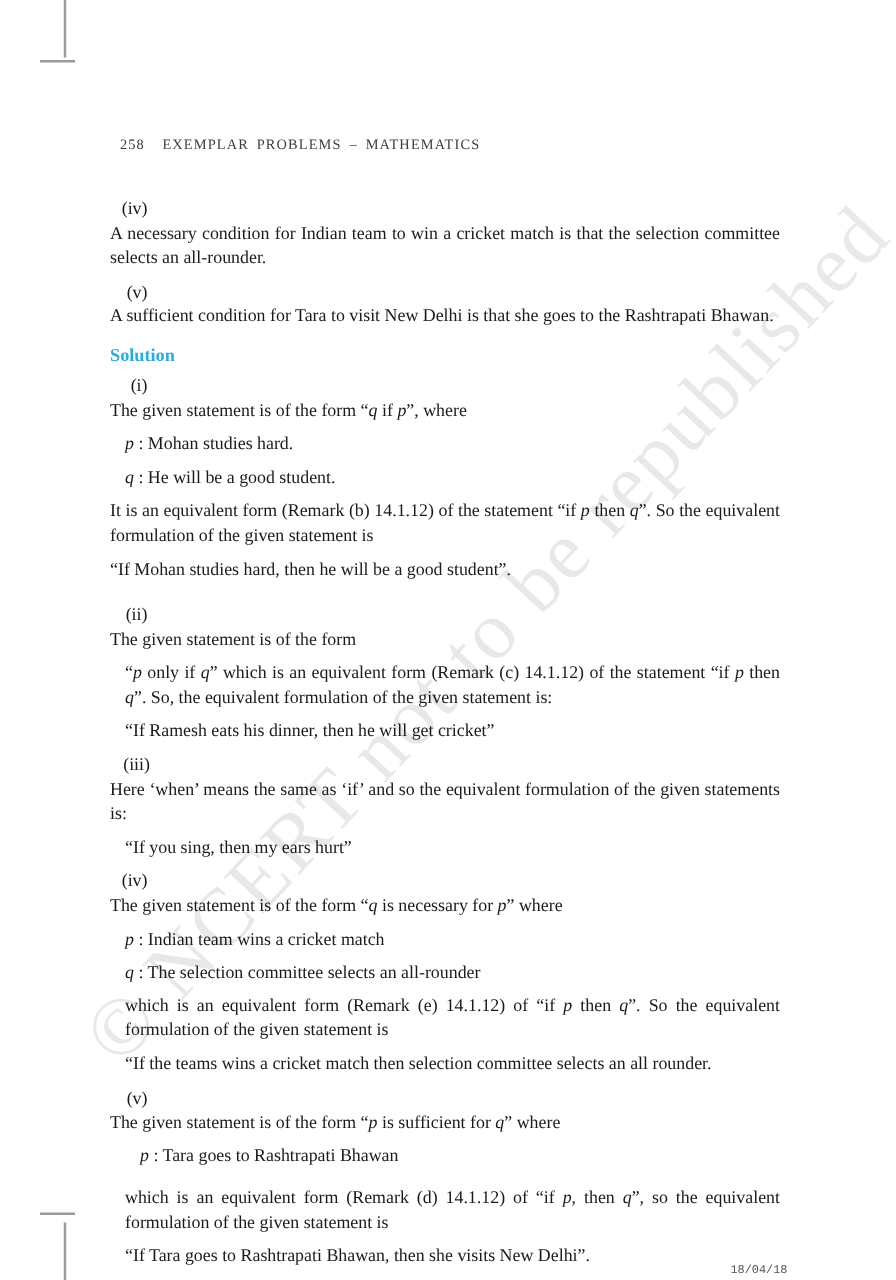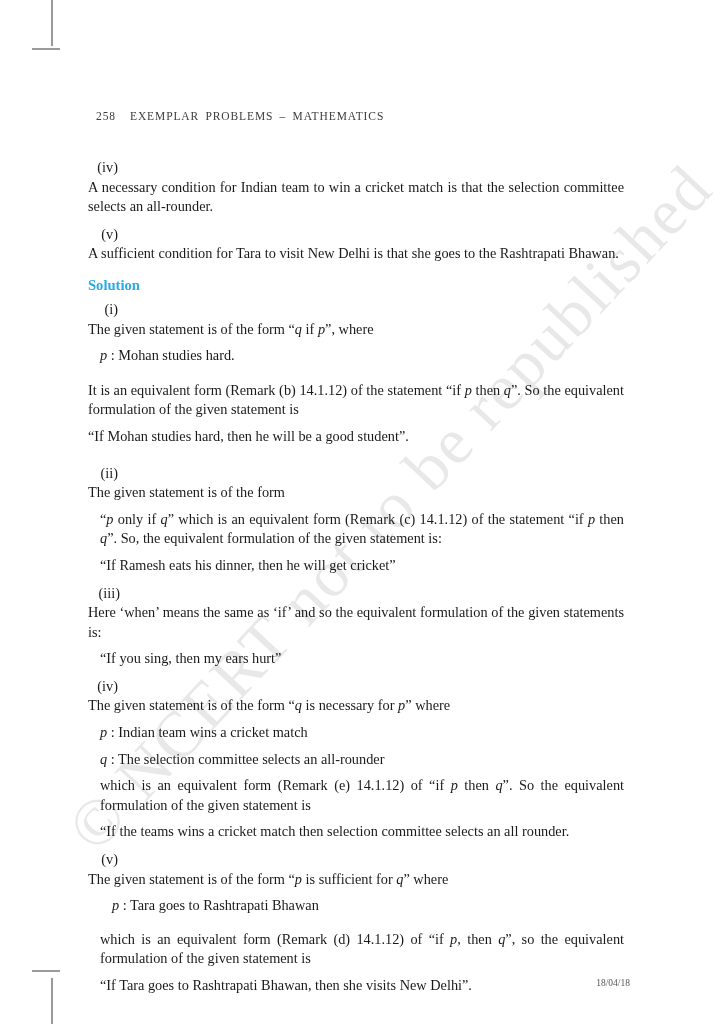--- a/index.html
+++ b/index.html
@@ -133,22 +133,22 @@
 
   var, .it {
     font-style: italic;
     font-family: "Liberation Serif", "DejaVu Serif", serif;
   }
 
   
   .footer-date {
     position: absolute;
     right: 87px;
-    top: 978px;
-    font-family: Liberation Serif, serif;
+    top: 1010px;
+    font-family: Liberation Mono, monospace;
     font-size: 9.5px;
     color: #555;
     z-index: 3;
   }
 </style>
 </head>
 <body>
 
 <div class="page">
 
@@ -183,20 +183,21 @@
 
     <div class="section-head">Solution</div>
 
     <div class="block">
       <div class="marker">(i)</div>
       <div class="body nojust">
         <div>The given statement is of the form “<i class="it">q</i> if <i class="it">p</i>”, where</div>
         <div class="gap-sm"></div>
         <div class="sub"><i class="it"><i class="it">p</i></i> : Mohan studies hard.</div>
         <div class="gap-sm"></div>
+        <div class="sub"><i class="it"><i class="it">q</i></i> : He will be a good student.</div>
       </div>
     </div>
 
     <div class="gap-sm"></div>
 
     <div class="para">It is an equivalent form (Remark (b) 14.1.12) of the statement “if <i class="it">p</i> then <i class="it">q</i>”. So the equivalent formulation of the given statement is</div>
     <div class="gap-sm"></div>
     <div class="para nojust">“If Mohan studies hard, then he will be a good student”.</div>
     <div class="gap-sm"></div>
 

